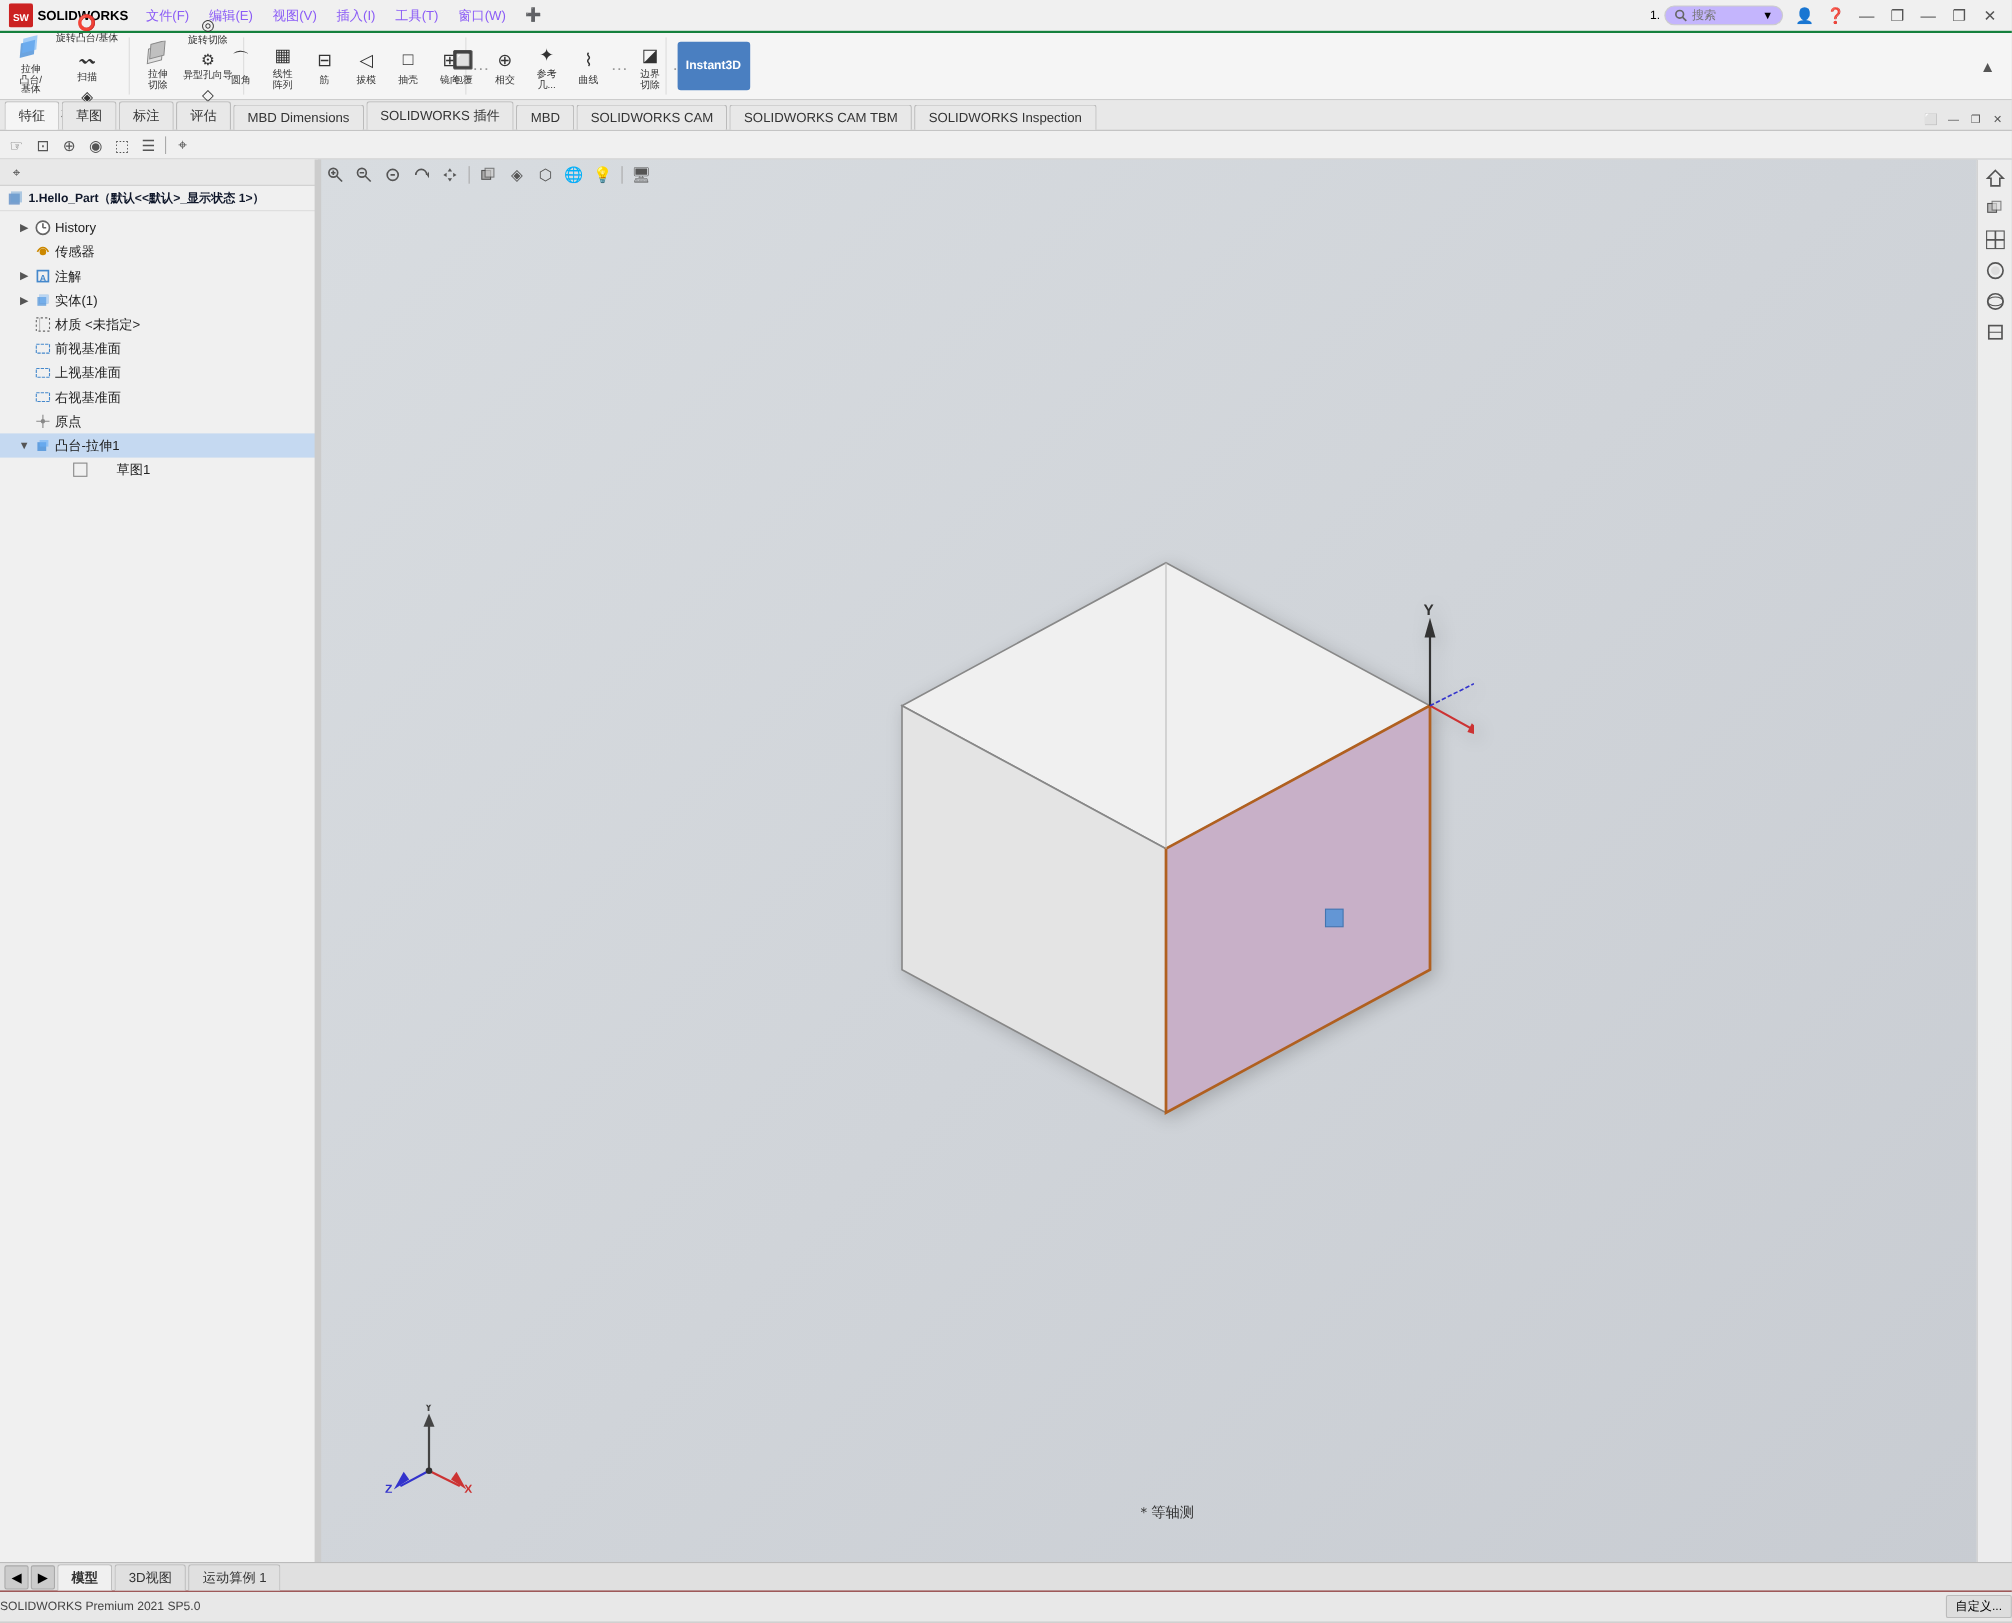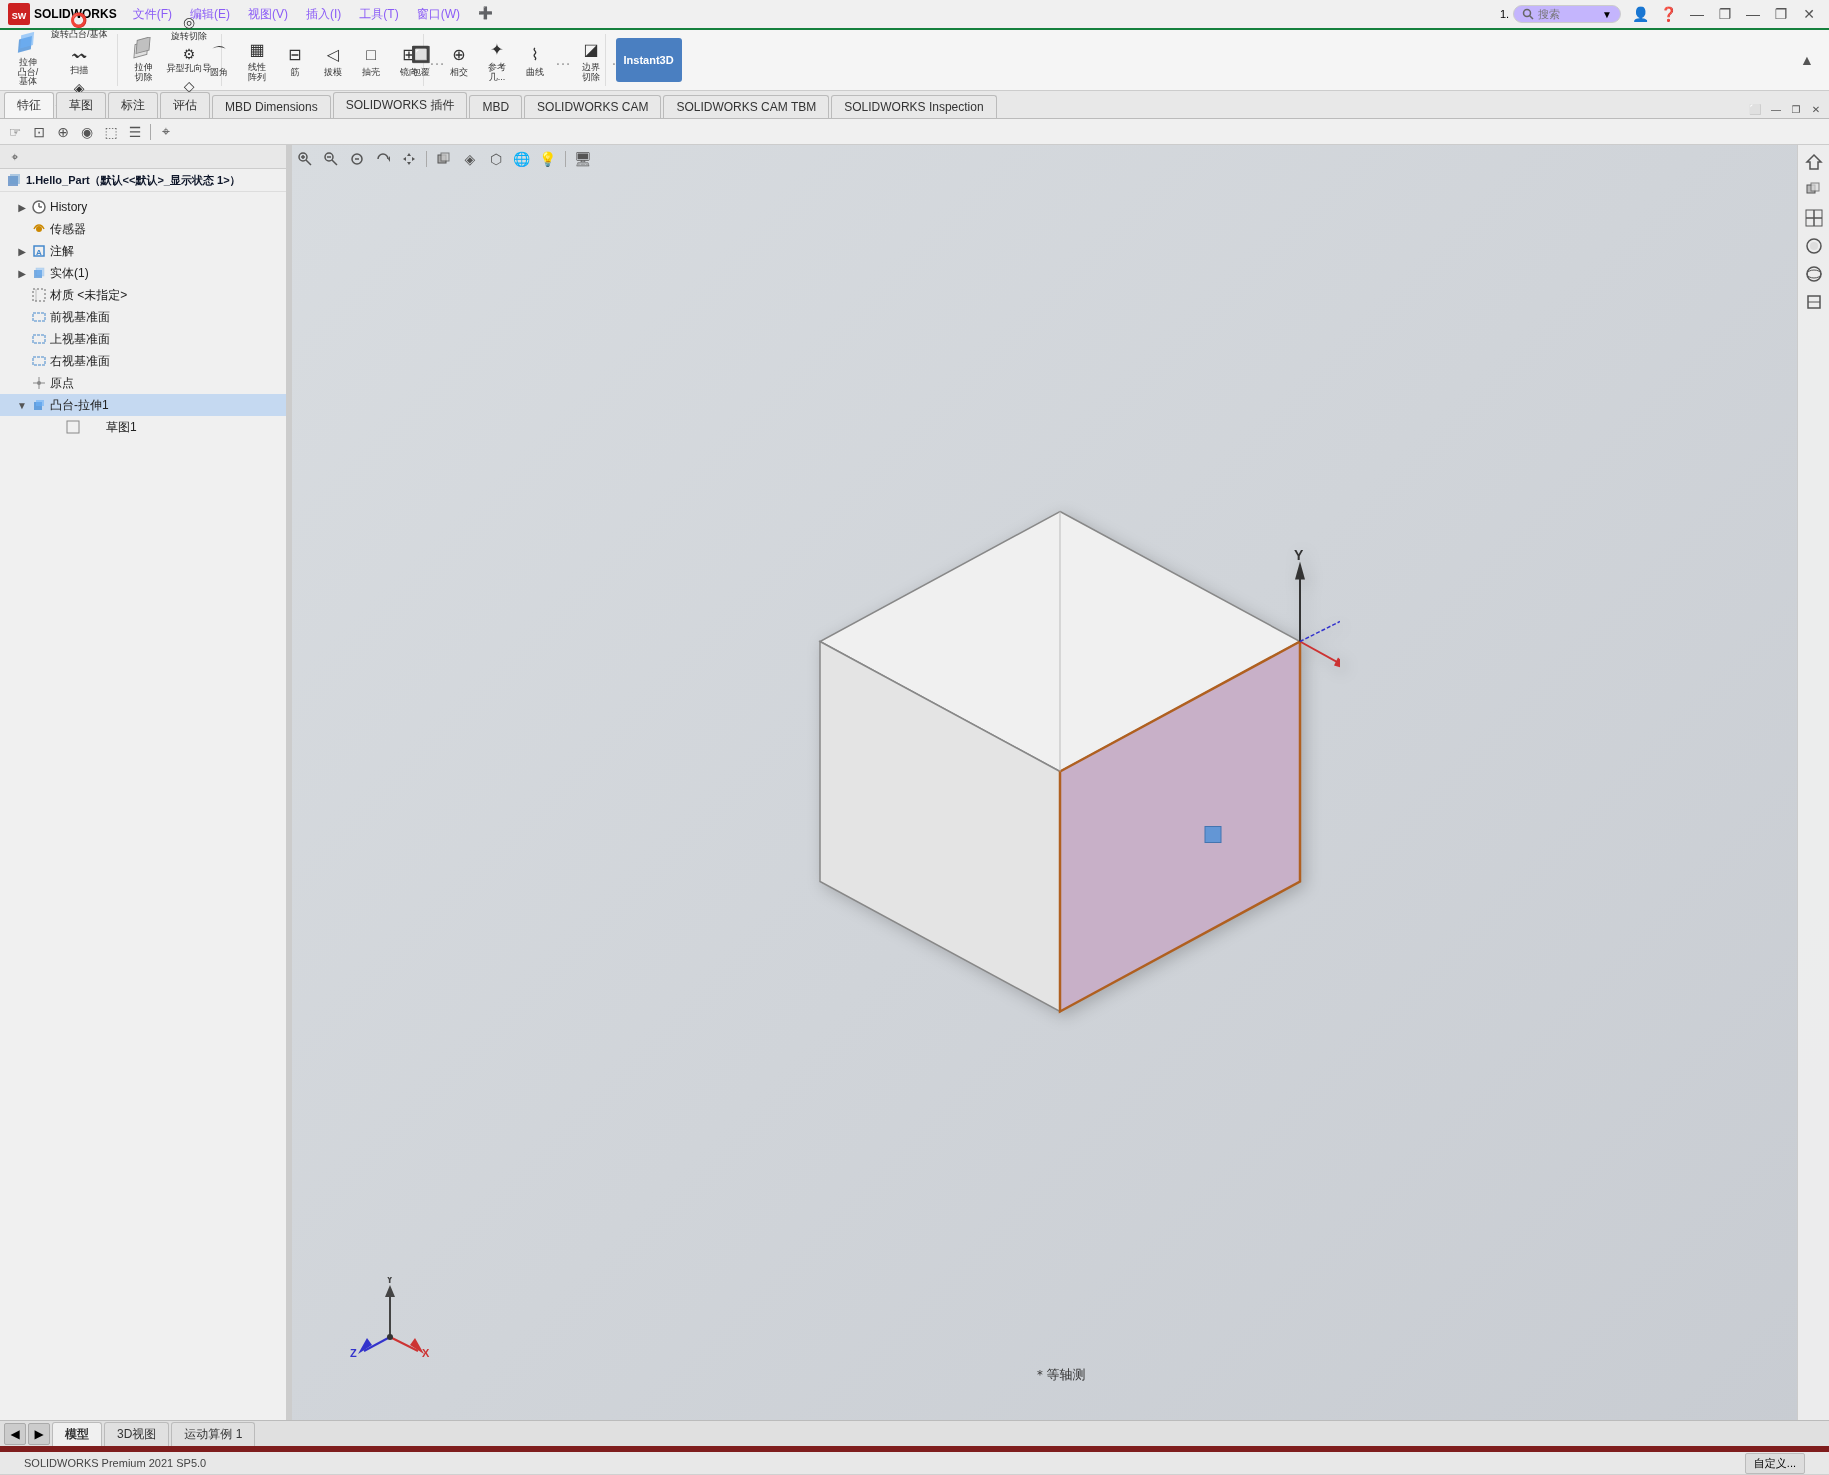--- a/index.html
+++ b/index.html
@@ -358,24 +358,24 @@
     }
     .bottom-tab.active {
       background: #f0f0f0;
       font-weight: bold;
     }
 
     
     #statusbar {
       height: 28px;
       background: #e8e8e8;
-      border-top: 6px solid #7f1d1d;
-      display: flex;
-      align-items: center;
-      padding: 0 24px;
+      border-top: 1px solid #7f1d1d;
+      display: flex;
+      align-items: center;
+      padding: 0 0;
       gap: 8px;
       font-size: 11px;
       color: #444;
     }
     #statusbar .status-right {
       margin-left: auto;
       display: flex;
       align-items: center;
       gap: 8px;
     }

